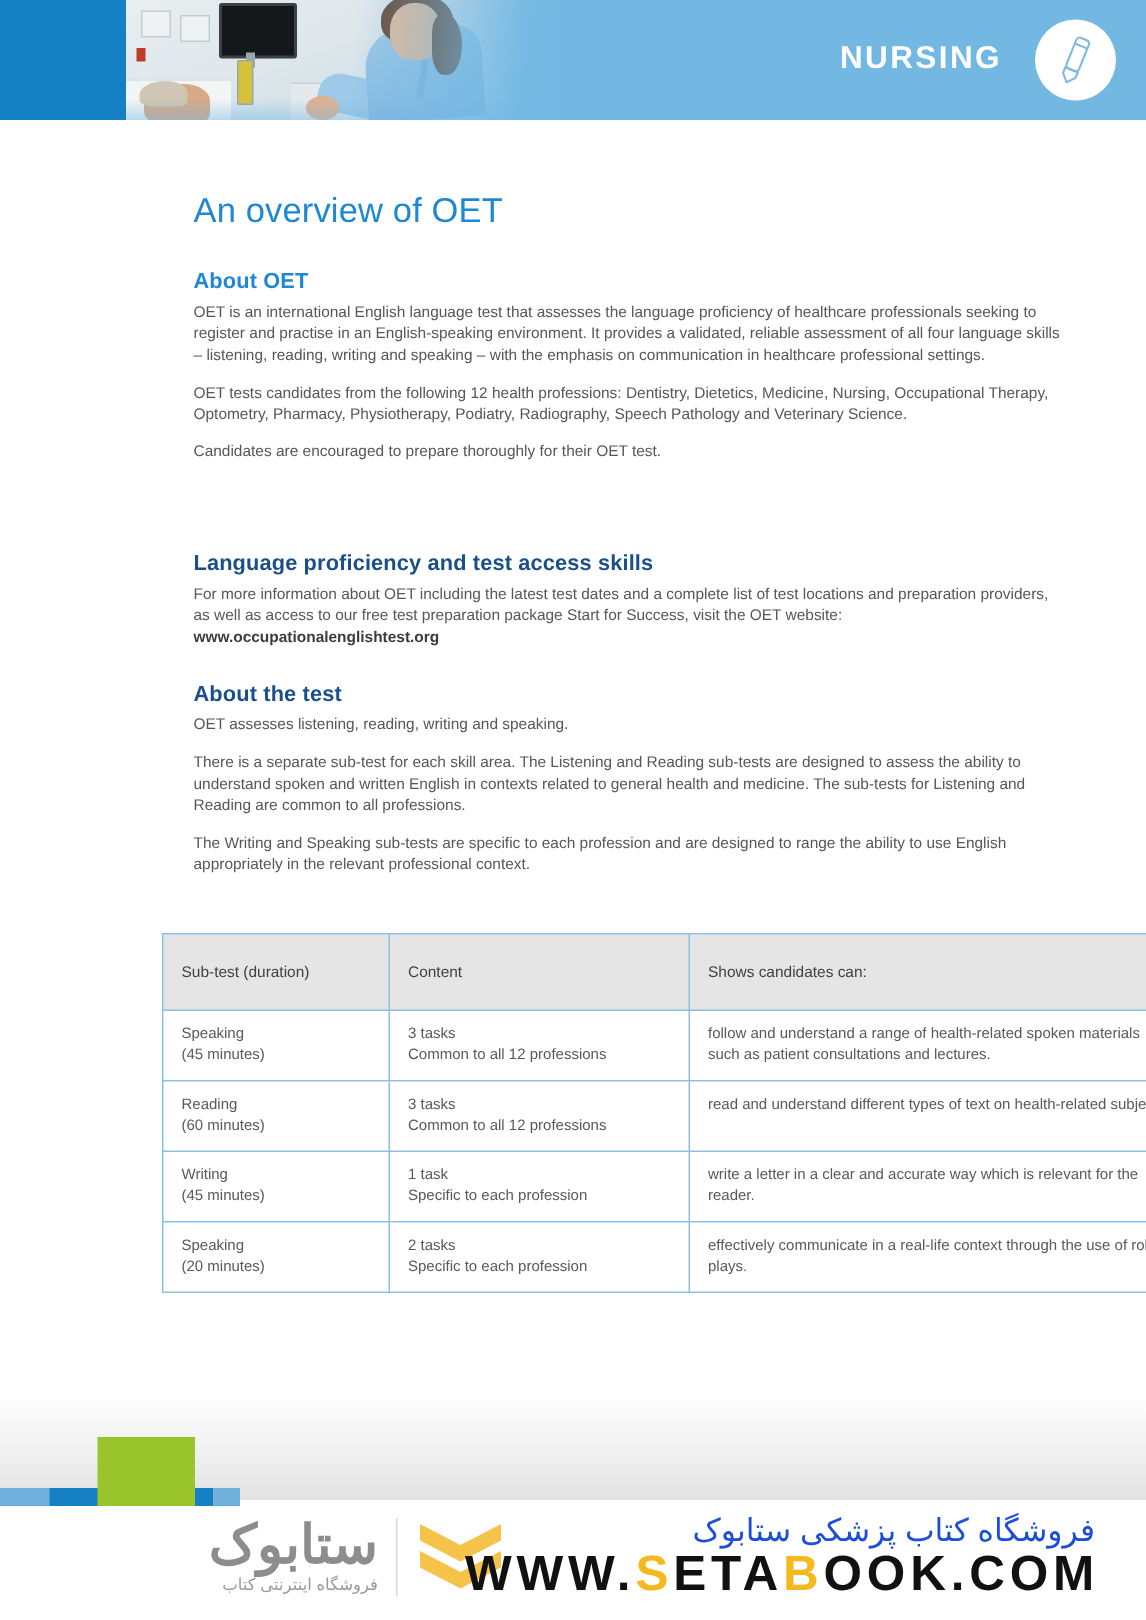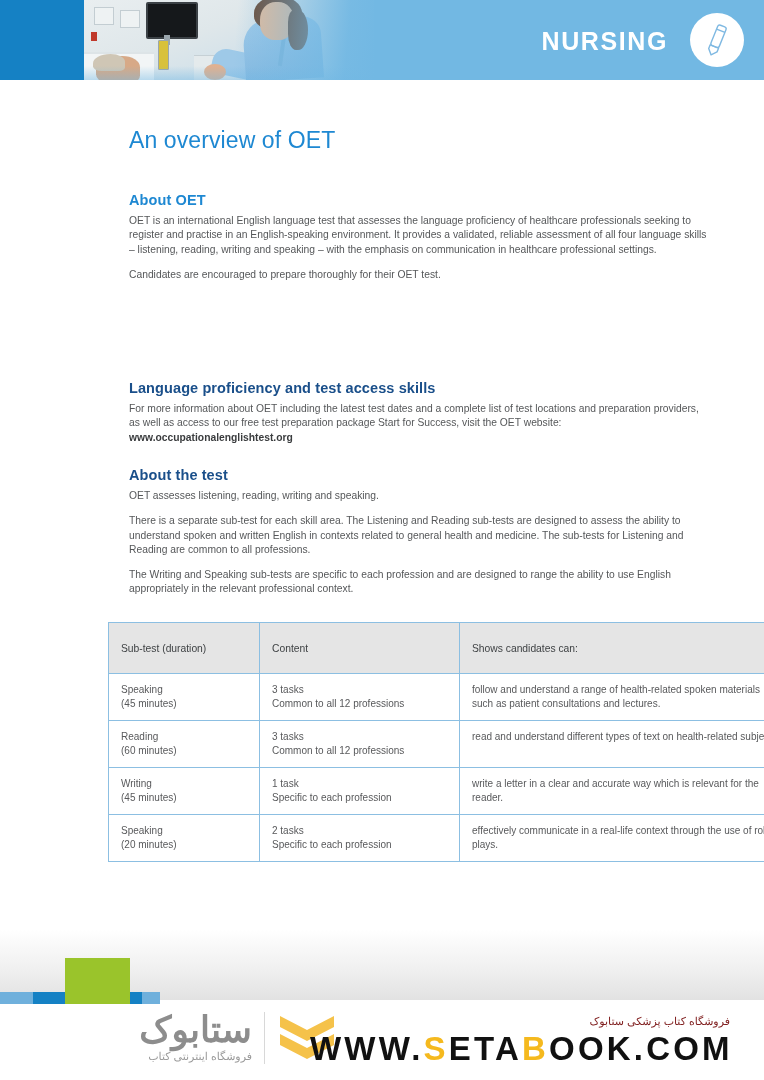--- a/index.html
+++ b/index.html
@@ -125,21 +125,21 @@
   }
   .ph-fade-bottom {
     position: absolute; left: 0; bottom: 0; width: 290px; height: 14px;
     background: linear-gradient(0deg, rgba(114,184,227,0.45) 0%, rgba(114,184,227,0) 100%);
   }
 
   .header-title {
     position: absolute;
     right: 96px;
     top: 27px;
-    font-size: 25px;
+    font-size: 21px;
     letter-spacing: 1.6px;
     color: #ffffff;
     font-weight: 600;
   }
   .header-badge {
     position: absolute;
     right: 20px;
     top: 13px;
     width: 54px;
     height: 54px;
@@ -162,21 +162,20 @@
     font-size: 23px;
     color: #1e88d2;
     font-weight: 400;
     letter-spacing: 0.1px;
   }
 
   .section {
     position: absolute;
     left: 129px;
     width: 580px;
-    margin-top: 12px;
   }
   .section-heading {
     font-size: 14.5px;
     color: #1e88d2;
     font-weight: 700;
     margin: 0 0 6px 0;
     letter-spacing: 0.1px;
   }
   .section-heading.dark {
     color: #1a4f8a;
@@ -311,22 +310,22 @@
   }
 
   .footer-right {
     position: absolute;
     right: 14px; top: 80px;
     width: 420px;
     text-align: right;
   }
   .footer-fa {
     direction: rtl;
-    font-size: 11px;
-    color: #7f1d1d;
+    font-size: 21px;
+    color: #1d4ed8;
     line-height: 22px;
   }
   .footer-url {
     font-size: 33px;
     font-weight: 700;
     letter-spacing: 3.2px;
     color: #111111;
     line-height: 30px;
     margin-top: 2px;
   }
@@ -375,20 +374,21 @@
   </div>
 </div>
 
 <div class="content">
 
   <div class="page-title">An overview of OET</div>
 
   <div class="section" style="top:100px;">
     <h2 class="section-heading">About OET</h2>
     <p class="body">OET is an international English language test that assesses the language proficiency of healthcare professionals seeking to register and practise in an English-speaking environment. It provides a validated, reliable assessment of all four language skills – listening, reading, writing and speaking – with the emphasis on communication in healthcare professional settings.</p>
+    <p class="body">OET tests candidates from the following 12 health professions: Dentistry, Dietetics, Medicine, Nursing, Occupational Therapy, Optometry, Pharmacy, Physiotherapy, Podiatry, Radiography, Speech Pathology and Veterinary Science.</p>
     <p class="body">Candidates are encouraged to prepare thoroughly for their OET test.</p>
   </div>
 
   <div class="section" style="top:288px;">
     <h2 class="section-heading dark">Language proficiency and test access skills</h2>
     <p class="body"><span>For more information about OET including the latest test dates and a complete list of test locations and preparation providers, as well as access to our free test preparation package Start for Success, visit the OET website: </span><span class="bold-url">www.occupationalenglishtest.org</span></p>
   </div>
 
   <div class="section" style="top:375px;">
     <h2 class="section-heading dark">About the test</h2>

